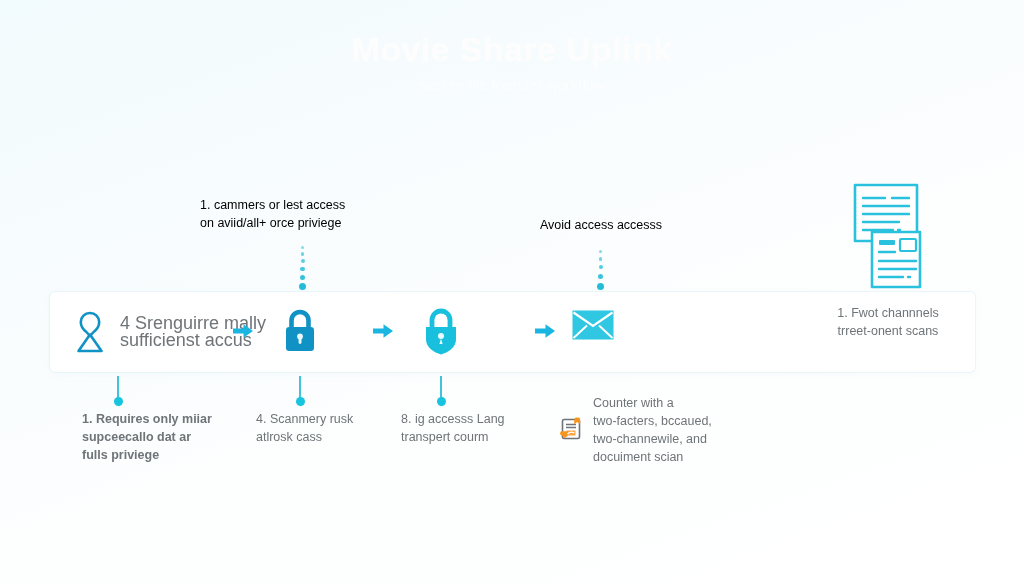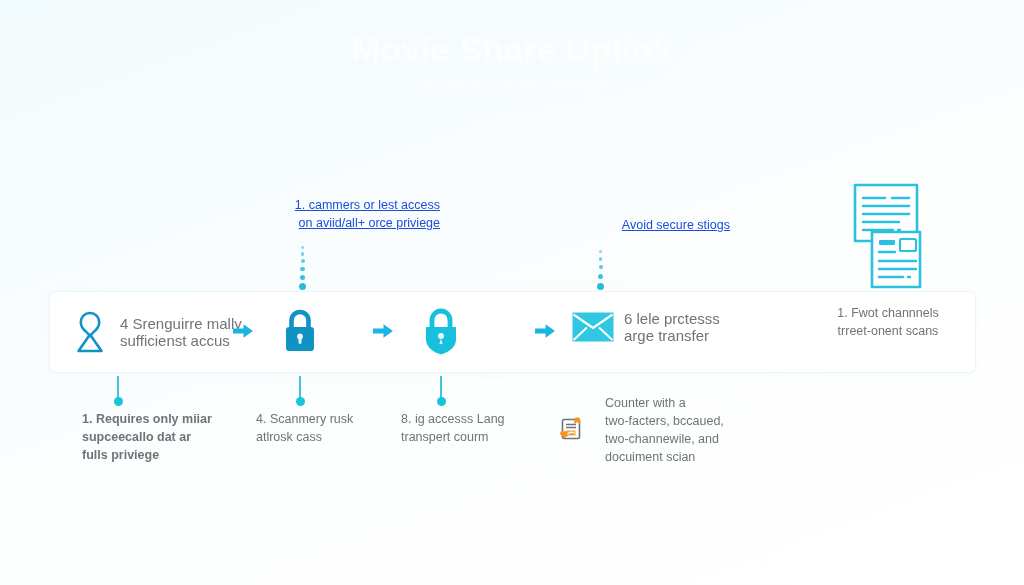--- a/index.html
+++ b/index.html
@@ -64,56 +64,55 @@
   }
 
   
   .step {
     position: absolute;
     display: flex;
     align-items: center;
     gap: 10px;
   }
   .step .label {
-    font-size: 15px;
+    font-size: 18px;
     line-height: 17px;
     color: #6e7478;
     white-space: pre-line;
   }
 
   .arrow {
     position: absolute;
     top: 322px;
     width: 20px;
     height: 18px;
     color: #1ab5e0;
   }
 
   
   .top-note {
     position: absolute;
     font-size: 12.5px;
     line-height: 18px;
-    color: #1d4ed8;
-    text-align: right;
+    color: #000000;
+    text-align: left;
     white-space: pre-line;
-    text-decoration: underline;
   }
 
   
   .bottom-note {
     position: absolute;
     font-size: 12.5px;
     line-height: 18px;
     color: #6e7478;
     white-space: pre-line;
   }
   .bottom-note.with-icon {
     display: flex;
-    gap: 21px;
+    gap: 9px;
     align-items: flex-start;
   }
 
   
   .conn-dotted {
     position: absolute;
     width: 7px;
     display: flex;
     flex-direction: column;
     align-items: center;
@@ -173,21 +172,21 @@
 <body>
 
 <div class="title-wash"></div>
 
 <div class="title">Movie Share Uplink</div>
 <div class="subtitle">secure file transfer workflow</div>
 
 <div class="top-note" style="left:200px; top:196px; width:240px;">1. cammers or lest access
 on aviid/all+ orce priviege</div>
 
-<div class="top-note" style="left:540px; top:216px; width:190px;">Avoid secure stiogs</div>
+<div class="top-note" style="left:540px; top:216px; width:190px;">Avoid access accesss</div>
 
 <div class="conn-dotted" style="left:299px; top:246px; height:44px;">
   <i style="width:3px;height:3px;opacity:.55"></i>
   <i style="width:3.5px;height:3.5px;opacity:.65"></i>
   <i style="width:4px;height:4px;opacity:.75"></i>
   <i style="width:4.5px;height:4.5px;opacity:.85"></i>
   <i style="width:5px;height:5px;opacity:.92"></i>
   <i style="width:7px;height:7px;opacity:1"></i>
 </div>
 
@@ -253,22 +252,20 @@
 </div>
 
 <div class="step" style="left:572px; top:310px;">
   <span>
     <svg width="42" height="30" viewBox="0 0 42 30">
       <rect x="0.5" y="0.5" width="41" height="29" fill="#2fc7e2"></rect>
       <path d="M1.5 2.5 21 16 40.5 2.5" fill="none" stroke="#ffffff" stroke-width="2.2"></path>
       <path d="M1.5 28 15 15.5M40.5 28 27 15.5" fill="none" stroke="#ffffff" stroke-width="2"></path>
     </svg>
   </span>
-  <span class="label">6 lele prctesss
-arge transfer</span>
 </div>
 
 <div class="conn-solid" style="left:114px; top:376px; height:26px;">
   <span class="ln"></span>
     <span class="dot"></span>
 </div>
 <div class="conn-solid" style="left:296px; top:376px; height:26px;">
   <span class="ln"></span>
     <span class="dot"></span>
 </div>

